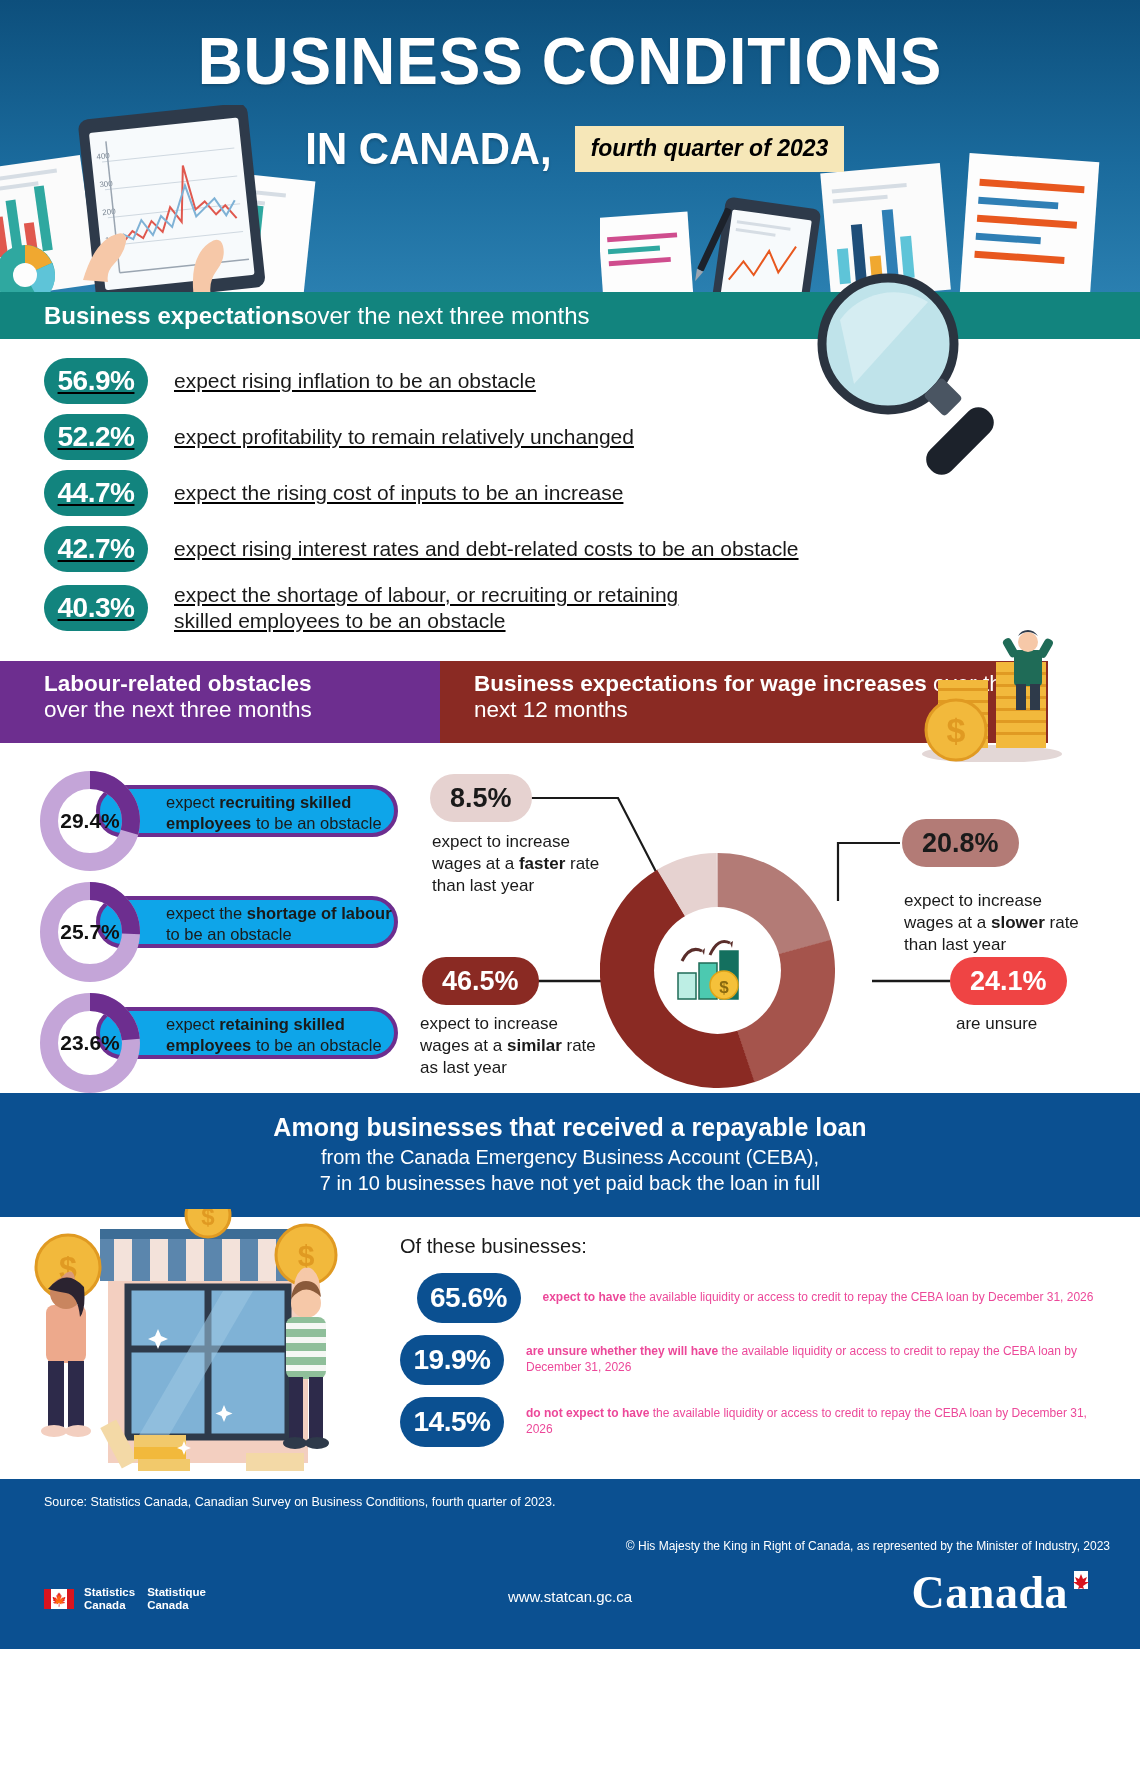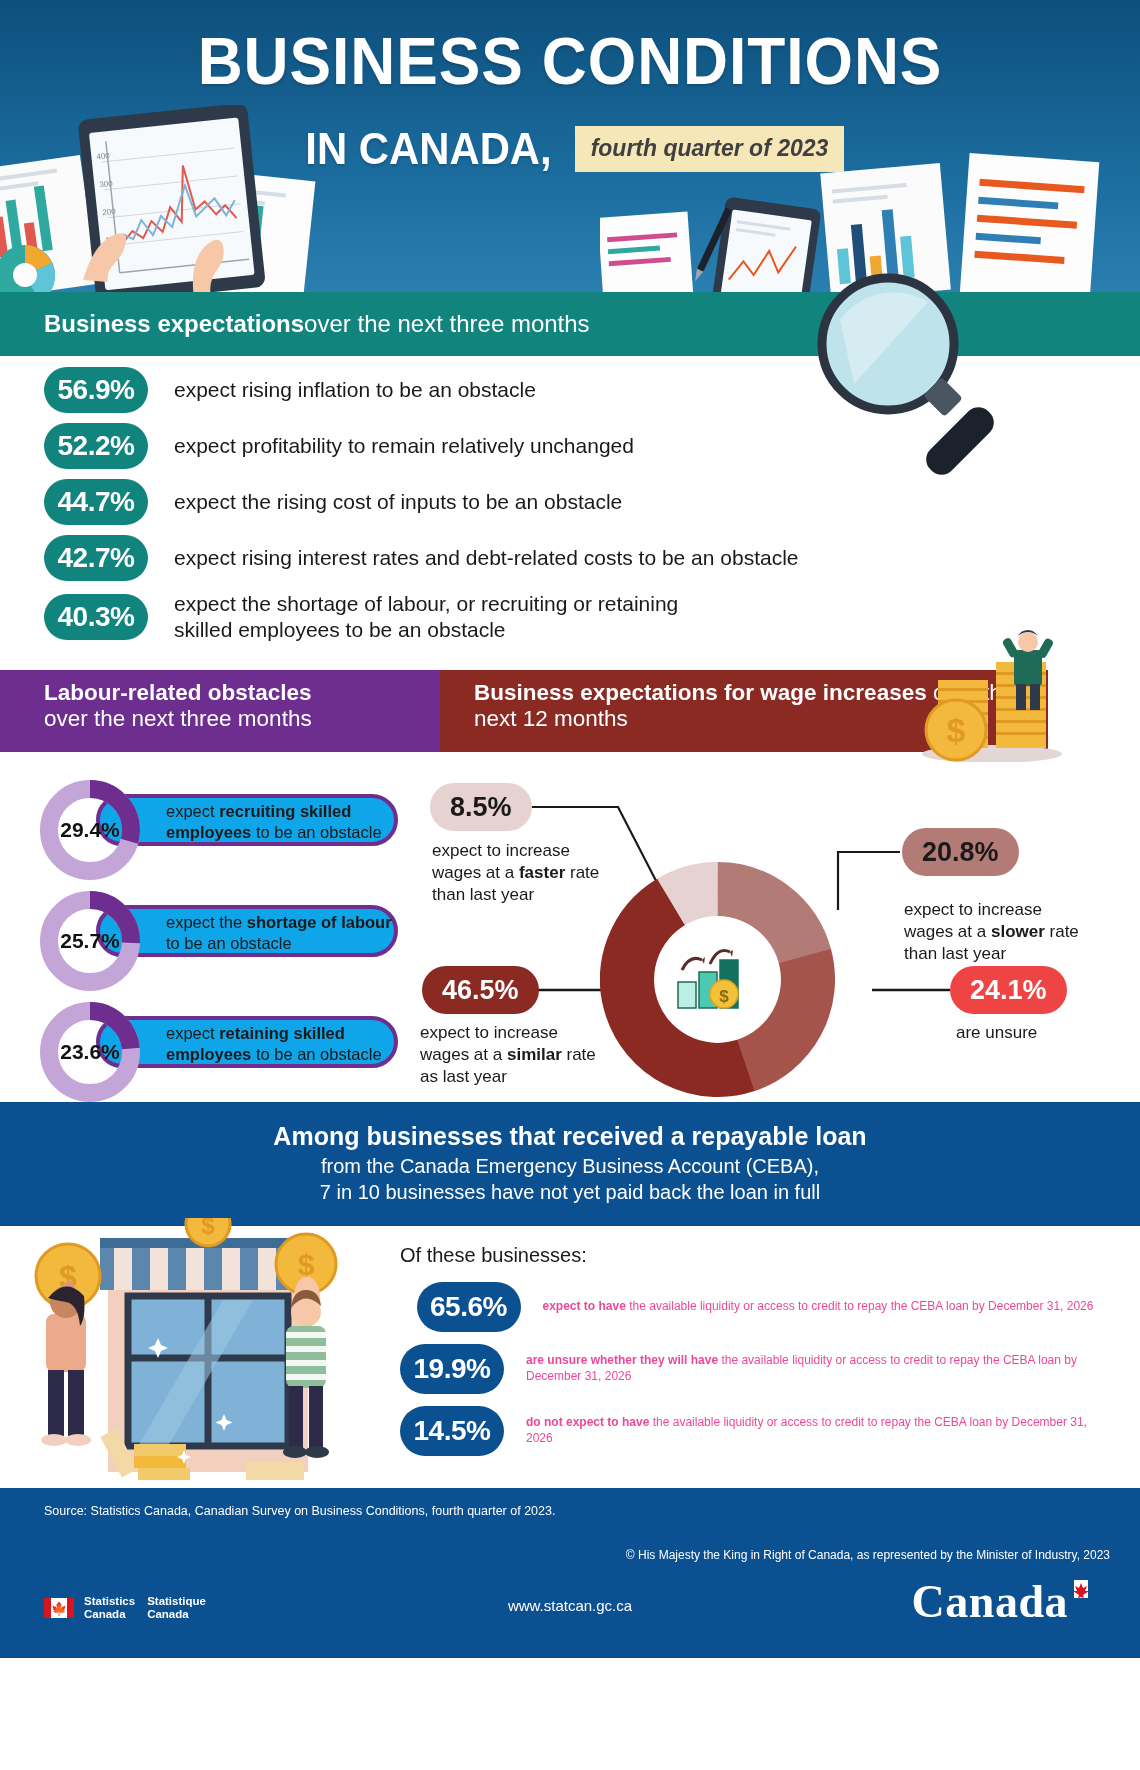--- a/index.html
+++ b/index.html
@@ -33,41 +33,41 @@
     position: absolute; top: 123px; left: 0; right: 0;
     display: flex; justify-content: center; align-items: center; gap: 14px;
   }
   .hero-sub {
     color: #fff; font-weight: bold; font-size: 45px;
     font-family: "Liberation Sans Narrow", "Liberation Sans", sans-serif;
     transform: scaleX(0.93);
     text-shadow: 0 2px 3px rgba(0,0,0,.18);
   }
   .hero-badge {
-    background: #f6e7b8; color: #404040;
+    background: #f6e7b8; color: #000000;
     font-style: italic; font-weight: bold;
     font-size: 23px; padding: 9px 16px 10px 16px;
     white-space: nowrap;
   }
 
   
   .art { position: absolute; }
 
   
   .band {
     width: 1140px; color: #fff; display: flex; align-items: center;
   }
   .band-teal {
-    background: #12847e; height: 64px; padding-left: 44px;
+    background: #12847e; height: 47px; padding-left: 44px;
     font-size: 24px;
   }
   .band-teal b { font-weight: bold; }
   .band-teal span.light { font-weight: normal; }
 
-  .expect-list { padding: 11px 0 10px 44px; }
+  .expect-list { padding: 19px 0 10px 44px; text-decoration: underline; }
   .expect-row { display: flex; align-items: center; margin-bottom: 10px; min-height: 46px; }
   .pill {
     flex: 0 0 auto;
     width: 104px; height: 46px; border-radius: 23px;
     display: flex; align-items: center; justify-content: center;
     color: #fff; font-weight: bold; font-size: 28px;
     font-family: "Liberation Sans Narrow", "Liberation Sans", sans-serif;
     letter-spacing: -0.5px;
   }
   .pill-teal { background: #12847e; }
@@ -299,21 +299,21 @@
     <div class="expect-row">
       <div class="pill pill-teal">56.9%</div>
       <div class="expect-text">expect rising inflation to be an obstacle</div>
     </div>
     <div class="expect-row">
       <div class="pill pill-teal">52.2%</div>
       <div class="expect-text">expect profitability to remain relatively unchanged</div>
     </div>
     <div class="expect-row">
       <div class="pill pill-teal">44.7%</div>
-      <div class="expect-text">expect the rising cost of inputs to be an obstacle</div>
+      <div class="expect-text">expect the rising cost of inputs to be an increase</div>
     </div>
     <div class="expect-row">
       <div class="pill pill-teal">42.7%</div>
       <div class="expect-text">expect rising interest rates and debt-related costs to be an obstacle</div>
     </div>
     <div class="expect-row">
       <div class="pill pill-teal">40.3%</div>
       <div class="expect-text" style="max-width:520px">expect the shortage of labour, or recruiting or retaining skilled employees to be an obstacle</div>
     </div>
   </div>

